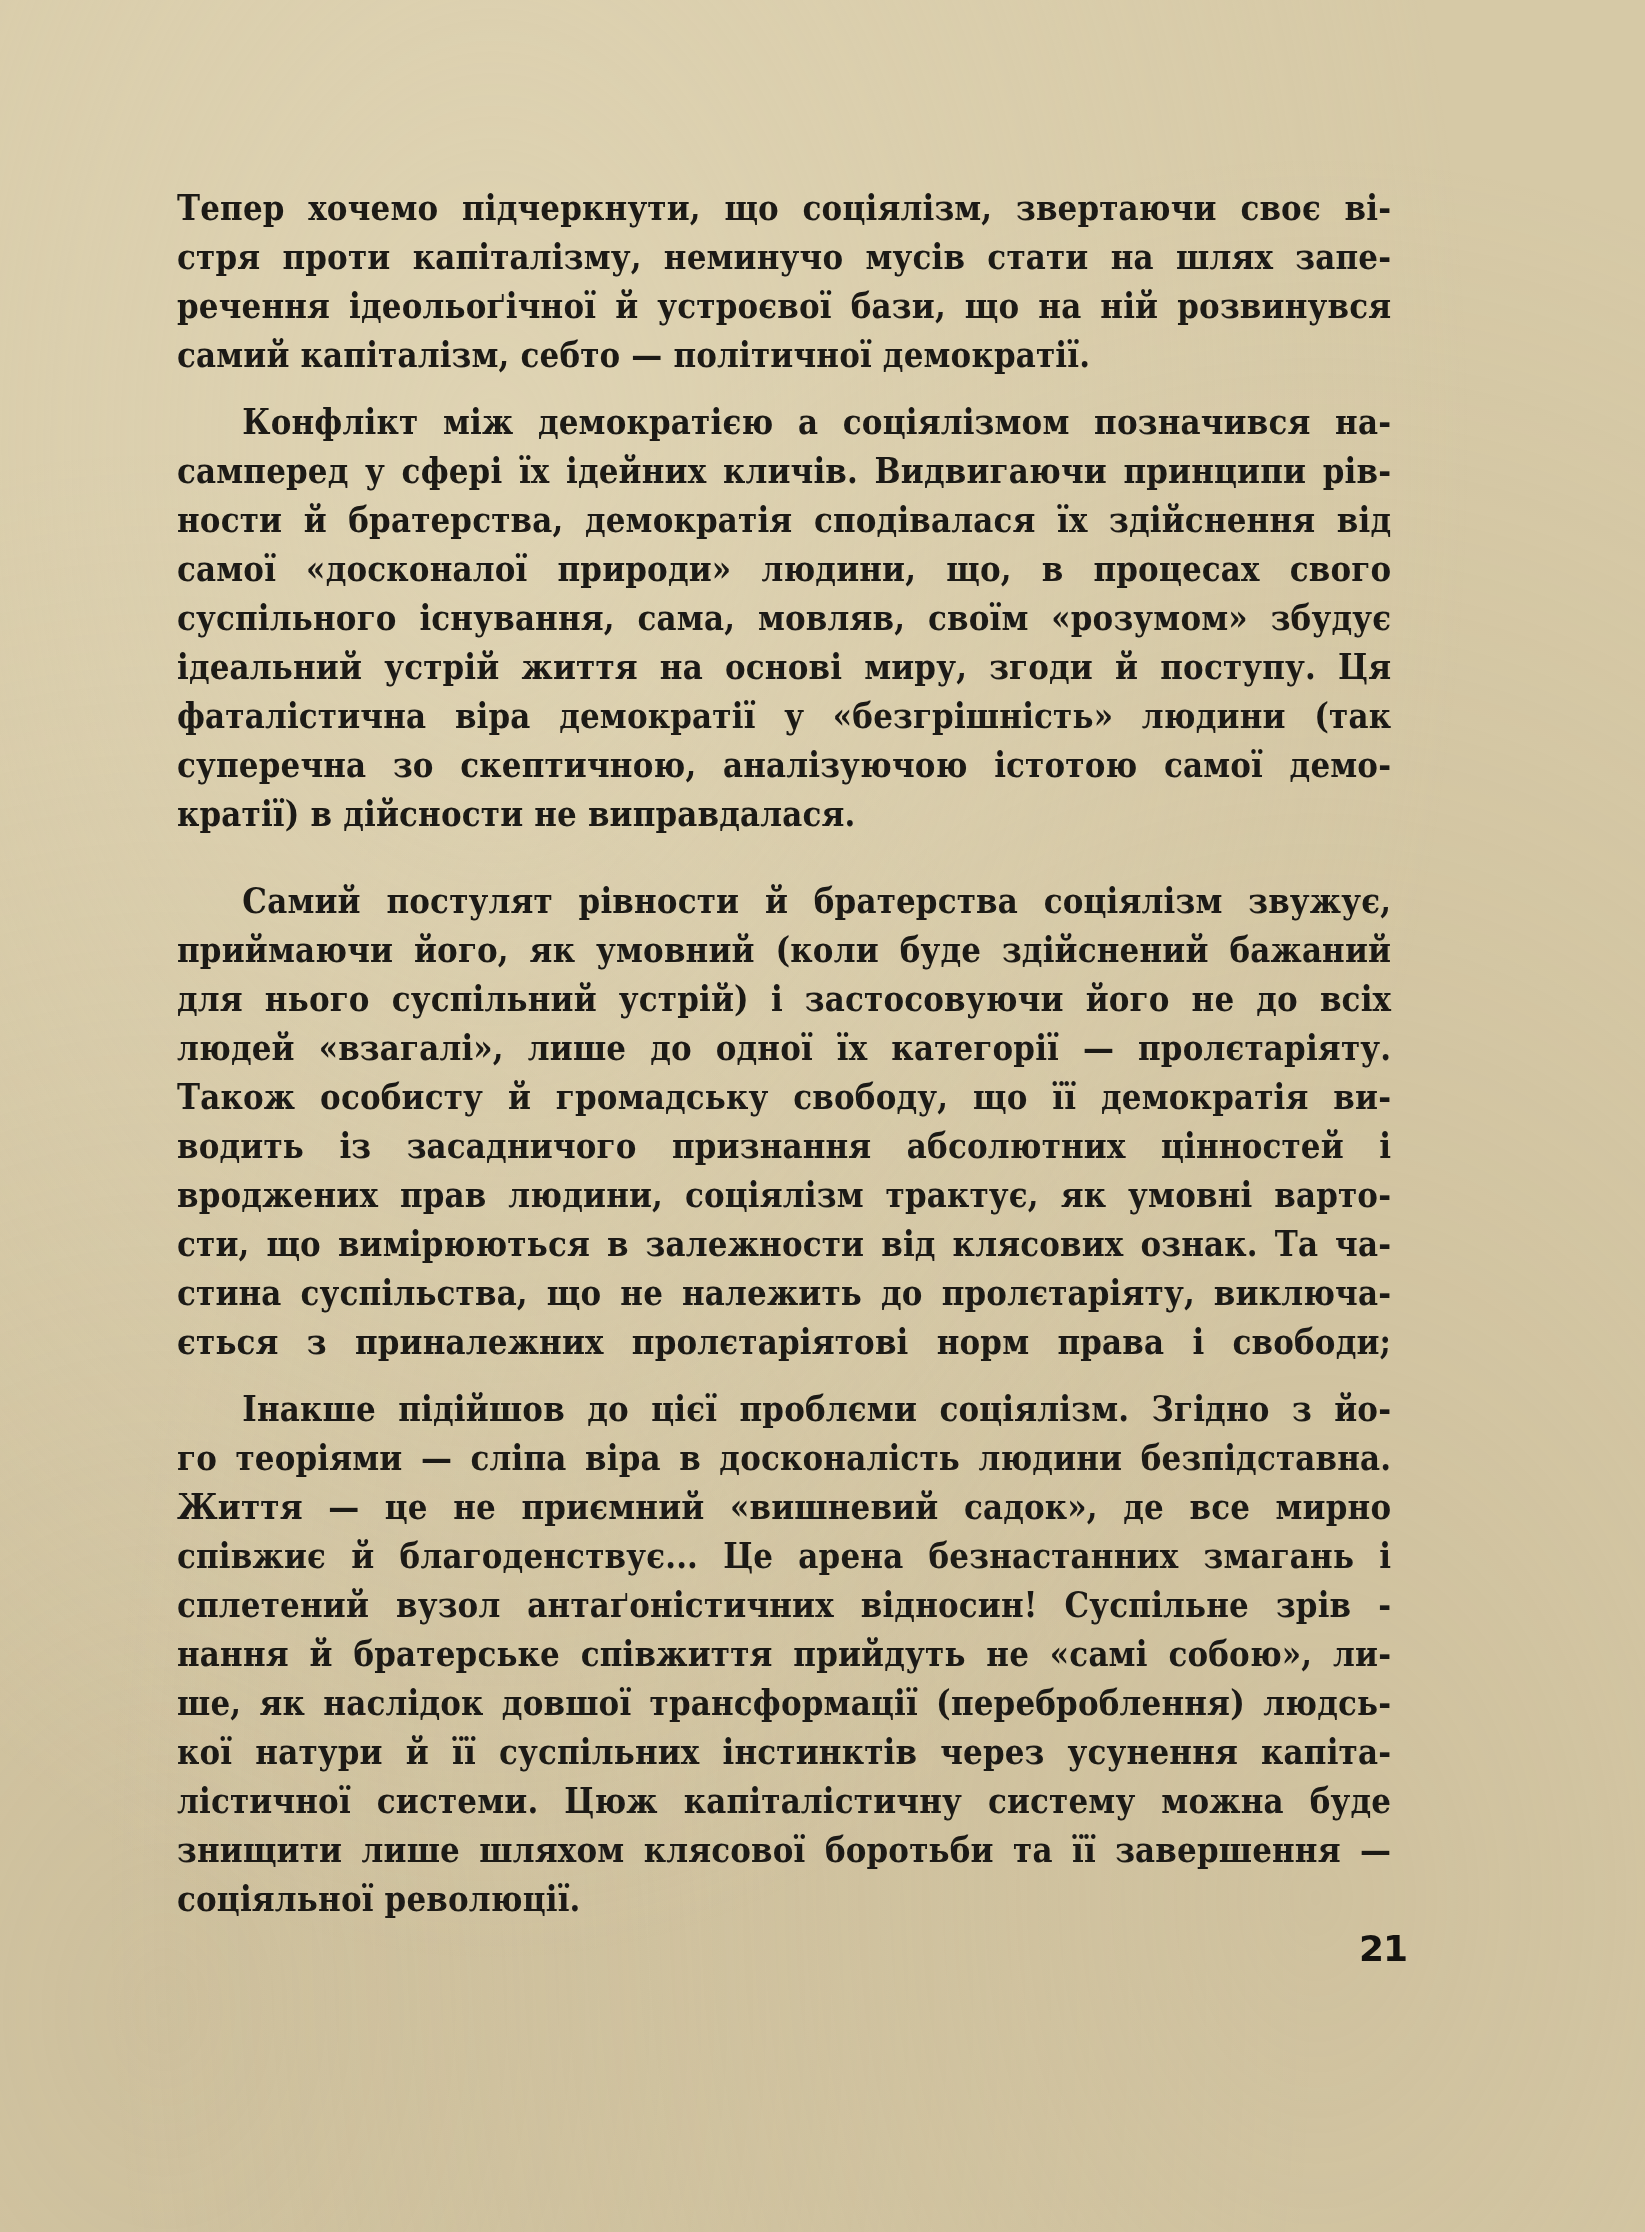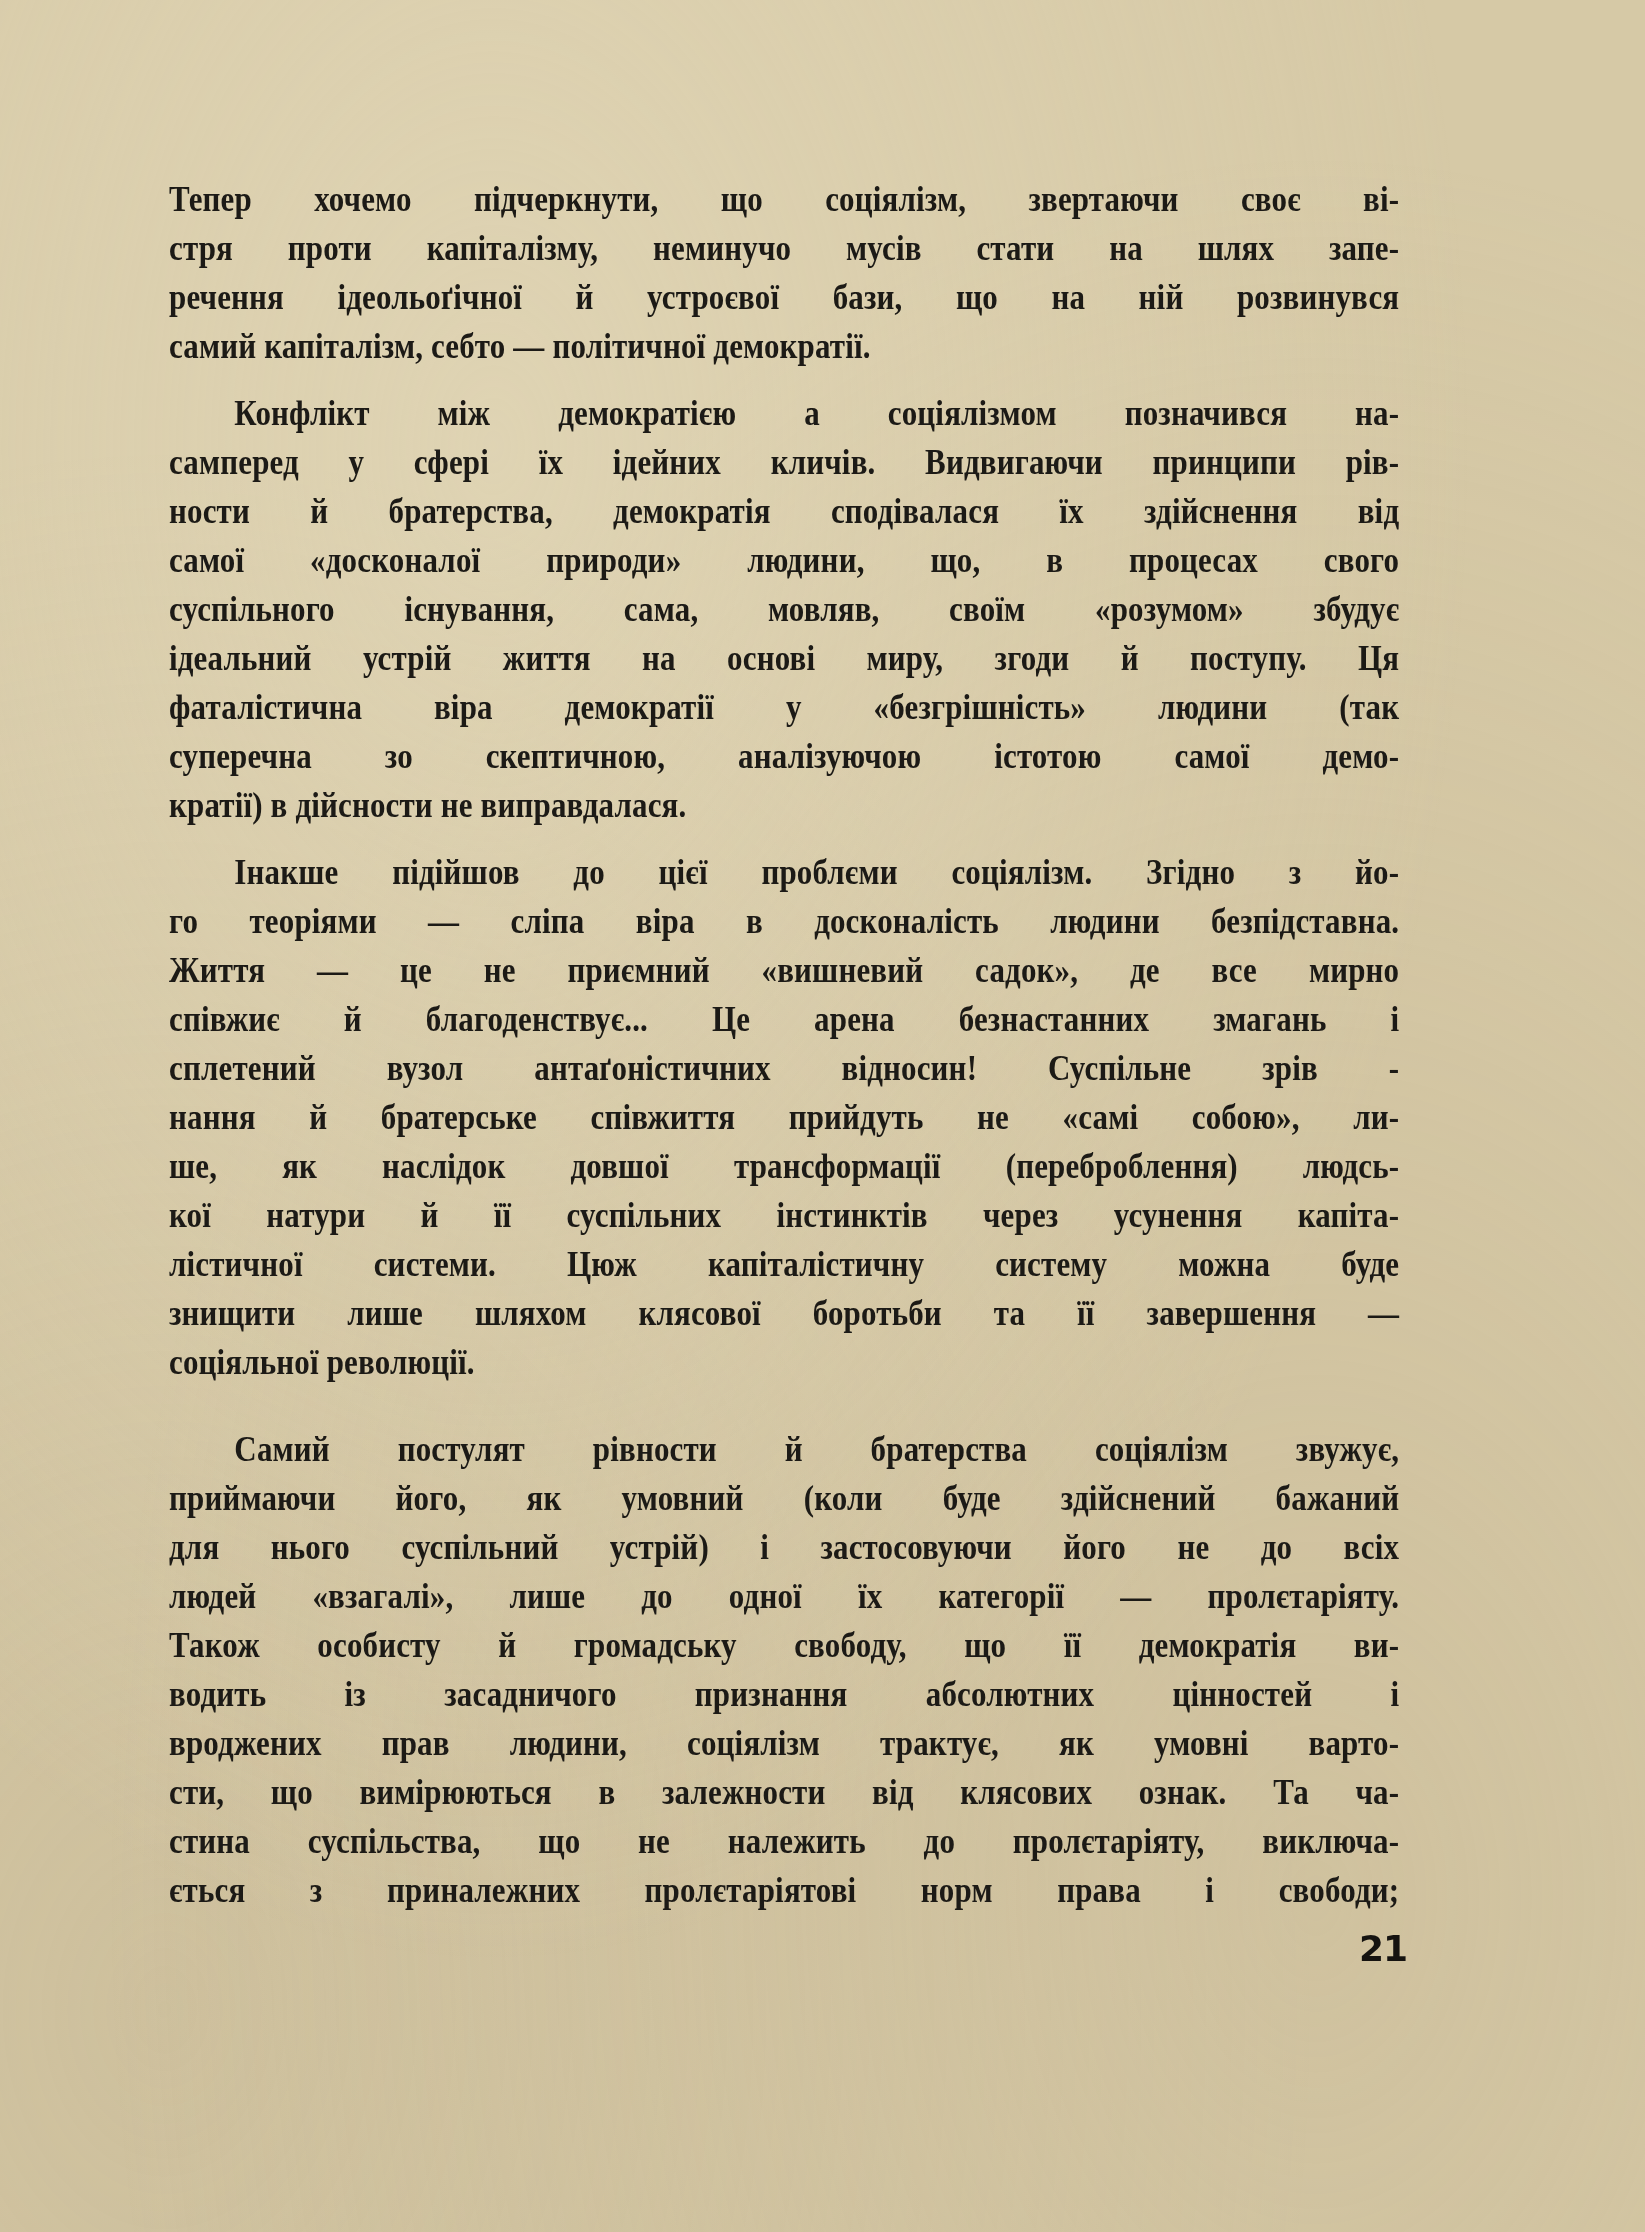--- a/index.html
+++ b/index.html
@@ -19,22 +19,21 @@
       font-family: "DejaVu Serif", "Liberation Serif", serif;
       color: #1c1a16;
     }
     .page {
       position: absolute;
       left: 165px;
       top: 171px;
       width: 1238px;
     }
     .para {
-      margin: 4px;
-      font-family: Liberation Serif, serif;
+      margin: 12px;
     }
     .para + .para {
       margin-top: 18px;
     }
     .para.gap {
       margin-top: 38px;
     }
     .line {
       display: block;
       font-size: 36px;
@@ -84,43 +83,43 @@
     <span class="line">самперед у сфері їх ідейних кличів. Видвигаючи принципи рів-</span>
     <span class="line">ности й братерства, демократія сподівалася їх здійснення від</span>
     <span class="line">самої «досконалої природи» людини, що, в процесах свого</span>
     <span class="line">суспільного існування, сама, мовляв, своїм «розумом» збудує</span>
     <span class="line">ідеальний устрій життя на основі миру, згоди й поступу. Ця</span>
     <span class="line">фаталістична віра демократії у «безгрішність» людини (так</span>
     <span class="line">суперечна зо скептичною, аналізуючою істотою самої демо-</span>
     <span class="line last">кратії) в дійсности не виправдалася.</span>
   </p>
 
+  <p class="para gap">
+    <span class="line indent">Самий постулят рівности й братерства соціялізм звужує,</span>
+    <span class="line">приймаючи його, як умовний (коли буде здійснений бажаний</span>
+    <span class="line">для нього суспільний устрій) і застосовуючи його не до всіх</span>
+    <span class="line">людей «взагалі», лише до одної їх категорії — пролєтаріяту.</span>
+    <span class="line">Також особисту й громадську свободу, що її демократія ви-</span>
+    <span class="line">водить із засадничого признання абсолютних цінностей і</span>
+    <span class="line">вроджених прав людини, соціялізм трактує, як умовні варто-</span>
+    <span class="line">сти, що вимірюються в залежности від клясових ознак. Та ча-</span>
+    <span class="line">стина суспільства, що не належить до пролєтаріяту, виключа-</span>
+    <span class="line">ється з приналежних пролєтаріятові норм права і свободи;</span>
+  </p>
+
   <p class="para">
     <span class="line indent">Інакше підійшов до цієї проблєми соціялізм. Згідно з йо-</span>
     <span class="line">го теоріями — сліпа віра в досконалість людини безпідставна.</span>
     <span class="line">Життя — це не приємний «вишневий садок», де все мирно</span>
     <span class="line">співжиє й благоденствує... Це арена безнастанних змагань і</span>
     <span class="line">сплетений вузол антаґоністичних відносин! Суспільне зрів -</span>
     <span class="line">нання й братерське співжиття прийдуть не «самі собою», ли-</span>
     <span class="line">ше, як наслідок довшої трансформації (переброблення) людсь-</span>
     <span class="line">кої натури й її суспільних інстинктів через усунення капіта-</span>
     <span class="line">лістичної системи. Цюж капіталістичну систему можна буде</span>
     <span class="line">знищити лише шляхом клясової боротьби та її завершення —</span>
     <span class="line last">соціяльної революції.</span>
   </p>
 
-  <p class="para gap">
-    <span class="line indent">Самий постулят рівности й братерства соціялізм звужує,</span>
-    <span class="line">приймаючи його, як умовний (коли буде здійснений бажаний</span>
-    <span class="line">для нього суспільний устрій) і застосовуючи його не до всіх</span>
-    <span class="line">людей «взагалі», лише до одної їх категорії — пролєтаріяту.</span>
-    <span class="line">Також особисту й громадську свободу, що її демократія ви-</span>
-    <span class="line">водить із засадничого признання абсолютних цінностей і</span>
-    <span class="line">вроджених прав людини, соціялізм трактує, як умовні варто-</span>
-    <span class="line">сти, що вимірюються в залежности від клясових ознак. Та ча-</span>
-    <span class="line">стина суспільства, що не належить до пролєтаріяту, виключа-</span>
-    <span class="line">ється з приналежних пролєтаріятові норм права і свободи;</span>
-  </p>
-
 </main>
 
 <div class="page-number">21</div>
 
 
 </body></html>

